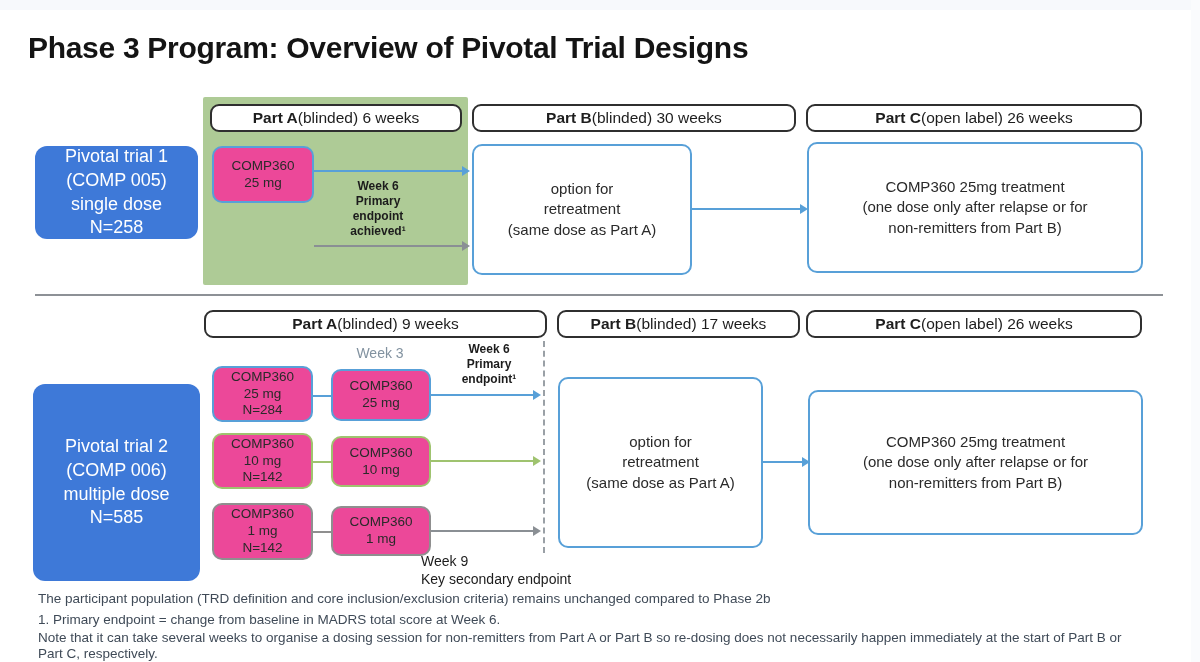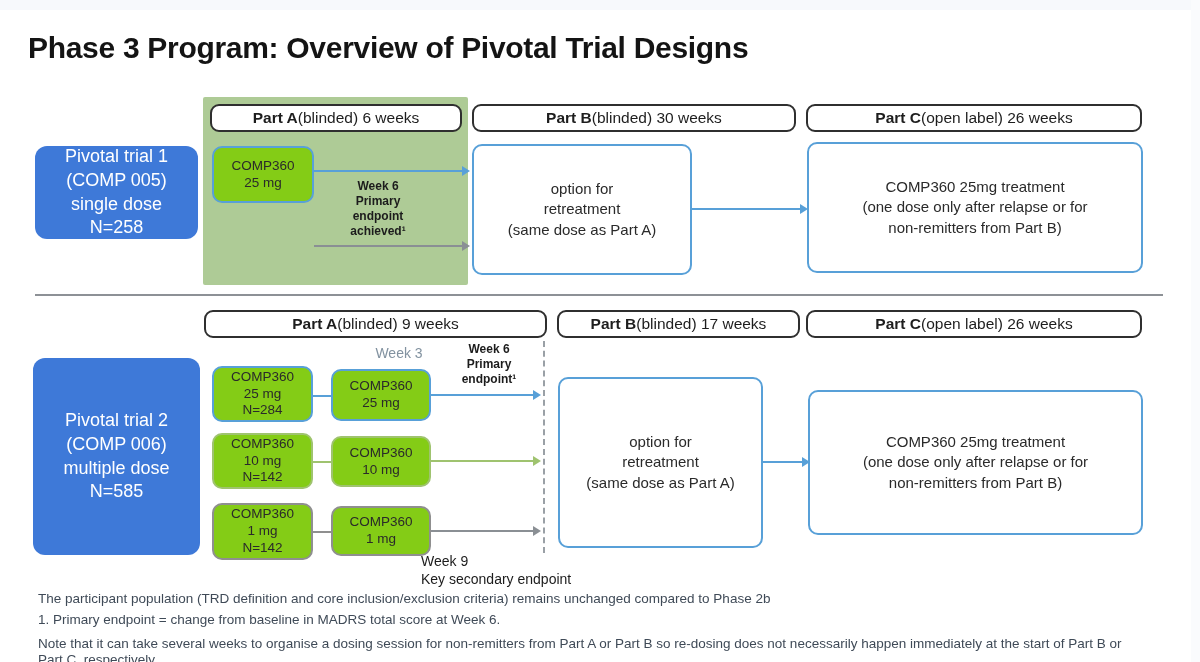--- a/index.html
+++ b/index.html
@@ -19,21 +19,21 @@
     border-radius:9px;display:flex;align-items:center;justify-content:center;
     font-size:15.5px;white-space:nowrap;box-sizing:border-box;
   }
   .hdr .b{font-weight:bold;}
   .bluebox{
     position:absolute;background:var(--blue-fill,#3e79d8);color:#fff;border-radius:12px;
     display:flex;align-items:center;justify-content:center;text-align:center;
     font-size:18px;line-height:1.32;white-space:pre-line;
   }
   .dosebox{
-    position:absolute;background:#84cc16;border:2px solid #999;border-radius:10px;
+    position:absolute;background:#ec4899;border:2px solid #999;border-radius:10px;
     display:flex;align-items:center;justify-content:center;text-align:center;
     font-size:13.5px;line-height:1.25;white-space:pre-line;box-sizing:border-box;color:#2a2a2a;
   }
   .dosebox.blue{border-color:var(--blue-line,#58a0d8);}
   .dosebox.green{border-color:var(--green-line,#9fc36f);}
   .dosebox.gray{border-color:#8f8f8f;}
   .roundbox{
     position:absolute;background:#fff;border:2px solid var(--blue-line,#58a0d8);border-radius:10px;
     display:flex;align-items:center;justify-content:center;text-align:center;
     font-size:15px;line-height:1.35;white-space:pre-line;box-sizing:border-box;color:#2a2a2a;
@@ -118,26 +118,26 @@
   </div>
   <div class="hdr" style="left:557px;top:310px;width:243px;height:28px;">
     <span class="b">Part B</span>
       <span> (blinded) 17 weeks</span>
   </div>
   <div class="hdr" style="left:806px;top:310px;width:336px;height:28px;">
     <span class="b">Part C</span>
       <span> (open label) 26 weeks</span>
   </div>
 
-  <div class="weeklabel" style="left:349px;top:345px;width:100px;">Week 3</div>
+  <div class="weeklabel" style="left:330px;top:345px;width:100px;">Week 3</div>
   <div class="milestone" style="left:437px;top:342px;width:104px;">Week 6
 Primary
 endpoint¹</div>
 
-  <div class="bluebox" style="left:33px;top:358px;width:167px;height:197px;">Pivotal trial 2
+  <div class="bluebox" style="left:33px;top:384px;width:167px;height:197px;">Pivotal trial 2
 (COMP 006)
 multiple dose
 N=585</div>
 
   <div class="dosebox blue" style="left:212px;top:366px;width:101px;height:56px;">COMP360
 25 mg
 N=284</div>
   <div class="conn blue" style="left:311px;top:395px;width:21px;"></div>
   <div class="dosebox blue" style="left:331px;top:369px;width:100px;height:52px;">COMP360
 25 mg</div>
@@ -169,17 +169,17 @@
 (one dose only after relapse or for
 non-remitters from Part B)</div>
 
   <div class="week9wrap" style="left:421px;top:552px;width:250px;">
     <div>Week 9</div>
     <div>Key secondary endpoint</div>
   </div>
 
   <div class="notes" style="left:38px;top:591px;width:1135px;">
     <p>The participant population (TRD definition and core inclusion/exclusion criteria) remains unchanged compared to Phase 2b</p>
-    <p style="margin-bottom:9px;">1. Primary endpoint = change from baseline in MADRS total score at Week 6.</p>
+    <p style="margin-bottom:3px;">1. Primary endpoint = change from baseline in MADRS total score at Week 6.</p>
     <p class="wrap2">Note that it can take several weeks to organise a dosing session for non-remitters from Part A or Part B so re-dosing does not necessarily happen immediately at the start of Part B or
 Part C, respectively.</p>
   </div>
 </div>
 
 </body></html>

